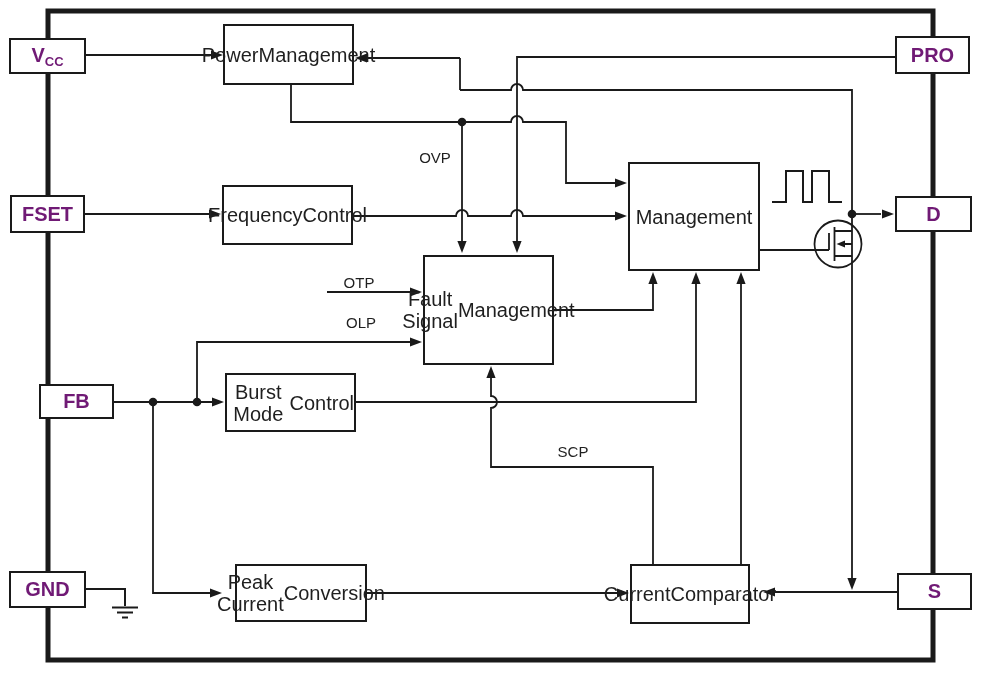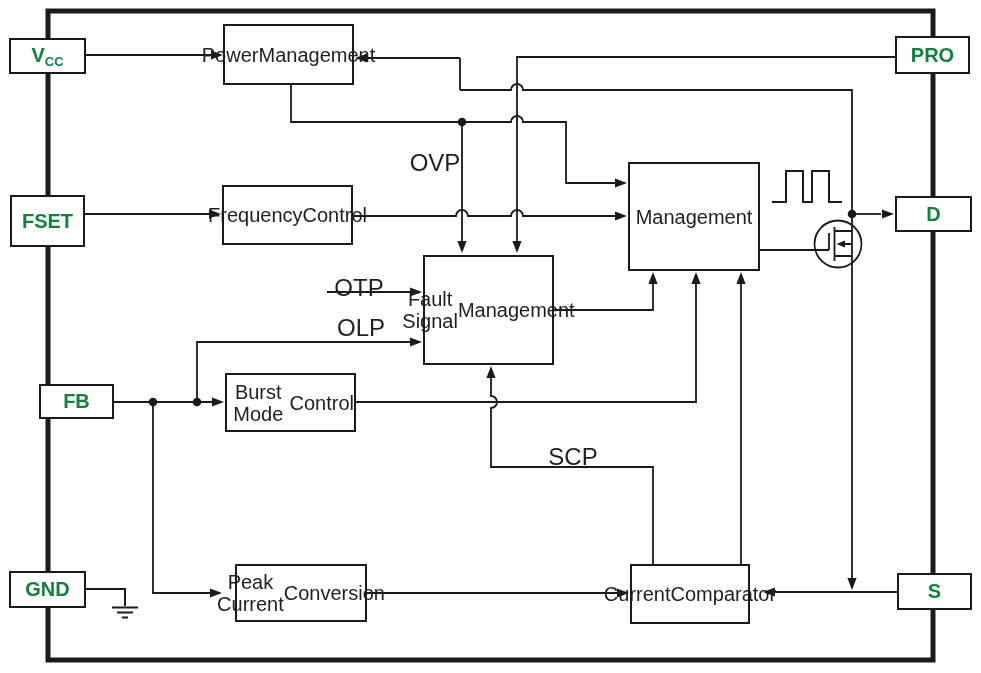--- a/index.html
+++ b/index.html
@@ -9,25 +9,25 @@
   }
   #wires{position:absolute;left:0;top:0;z-index:1;}
   .blockbox{
     position:absolute;z-index:2;background:#ffffff;border:2px solid #1a1a1a;
     display:flex;flex-direction:row;align-items:center;justify-content:center;
     color:#1f1f1f;font-size:20px;line-height:22px;text-align:center;box-sizing:border-box;
   }
   .pinbox{
     position:absolute;z-index:3;background:#ffffff;border:2px solid #1a1a1a;
     display:flex;align-items:center;justify-content:center;
-    color:#15803d;font-weight:bold;font-size:20px;box-sizing:border-box;
+    color:#701a75;font-weight:bold;font-size:20px;box-sizing:border-box;
   }
   .siglabel{
     position:absolute;z-index:2;width:64px;text-align:center;
-    color:#1f1f1f;font-size:24px;
+    color:#1f1f1f;font-size:15px;
   }
   .sub{font-size:13px;vertical-align:-4px;font-weight:bold;}
 </style>
 </head>
 <body>
 
 <div id="stage">
 
   <svg id="wires" width="981" height="673" viewBox="0 0 981 673">
     <g fill="none" stroke="#1a1a1a" stroke-width="1.8">
@@ -184,21 +184,21 @@
 
   <div class="blockbox" style="left:630px;top:564px;width:120px;height:60px;">
     <span>Current</span>
     <span>Comparator</span>
   </div>
 
   <div class="pinbox" style="left:9px;top:38px;width:77px;height:36px;">
     <span><span>V</span><span class="sub">CC</span></span>
   </div>
 
-  <div class="pinbox" style="left:10px;top:195px;width:75px;height:52px;">
+  <div class="pinbox" style="left:10px;top:195px;width:75px;height:38px;">
     <span>FSET</span>
   </div>
 
   <div class="pinbox" style="left:12px;top:384px;width:75px;height:35px;margin-left:27px;">
     <span>FB</span>
   </div>
 
   <div class="pinbox" style="left:9px;top:571px;width:77px;height:37px;">
     <span>GND</span>
   </div>

